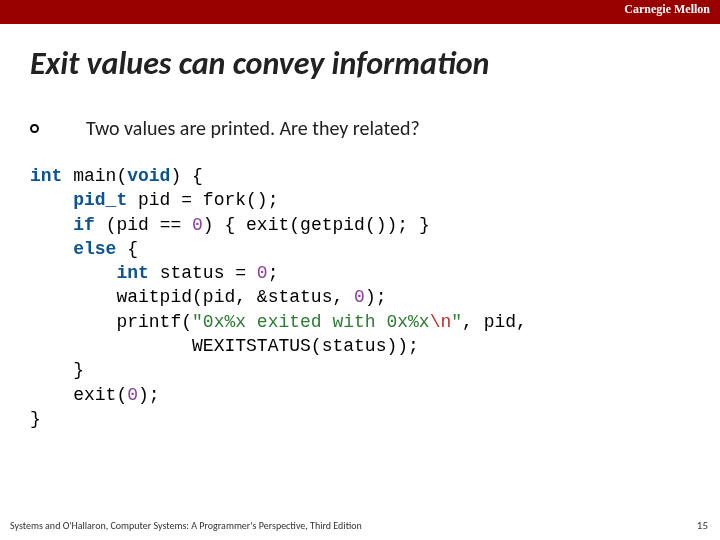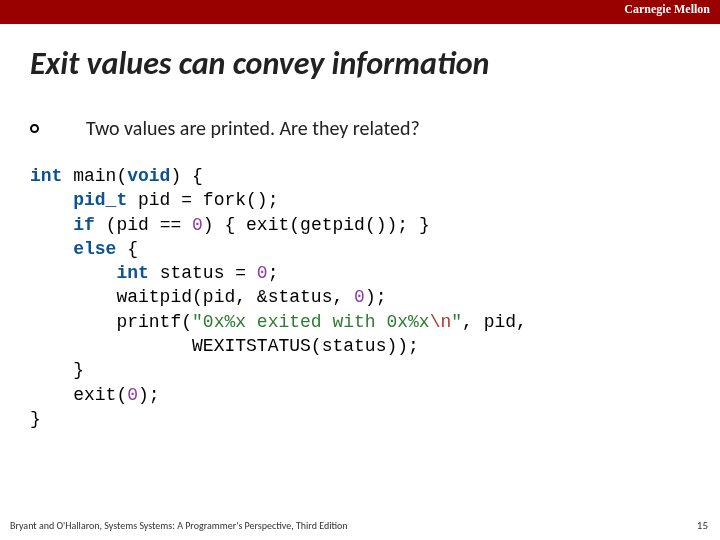--- a/index.html
+++ b/index.html
@@ -39,15 +39,15 @@
 <span>    </span><span class="k">if</span><span> (pid == </span><span class="n">0</span><span>) { exit(getpid()); }</span>
 <span>    </span><span class="k">else</span><span> {</span>
 <span>        </span><span class="k">int</span><span> status = </span><span class="n">0</span><span>;</span>
 <span>        waitpid(pid, &amp;status, </span><span class="n">0</span><span>);</span>
 <span>        printf(</span><span class="s">"0x%x exited with 0x%x</span><span class="e">\n</span><span class="s">"</span><span>, pid,</span>
 <span>               WEXITSTATUS(status));</span>
 <span>    }</span>
 <span>    exit(</span><span class="n">0</span><span>);</span>
 <span>}</span></div>
 
-  <div class="footer">Bryant and O'Hallaron, Systems Systems: A Programmer's Perspective, Third Edition</div>
+  <div class="footer">Systems and O'Hallaron, Computer Systems: A Programmer's Perspective, Third Edition</div>
   <div class="pagenum">15</div>
 </div>
 
 </body></html>

